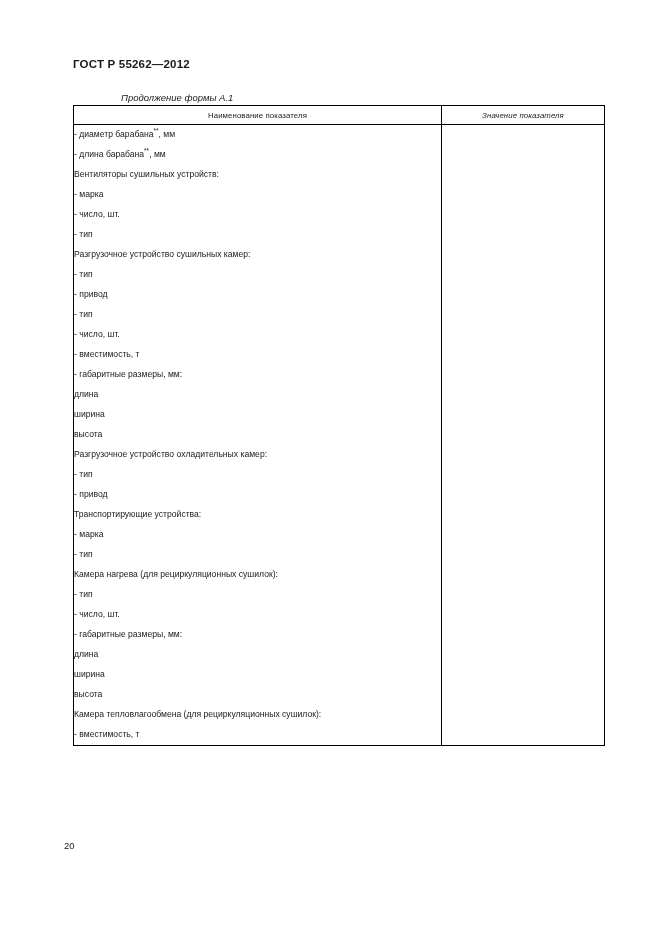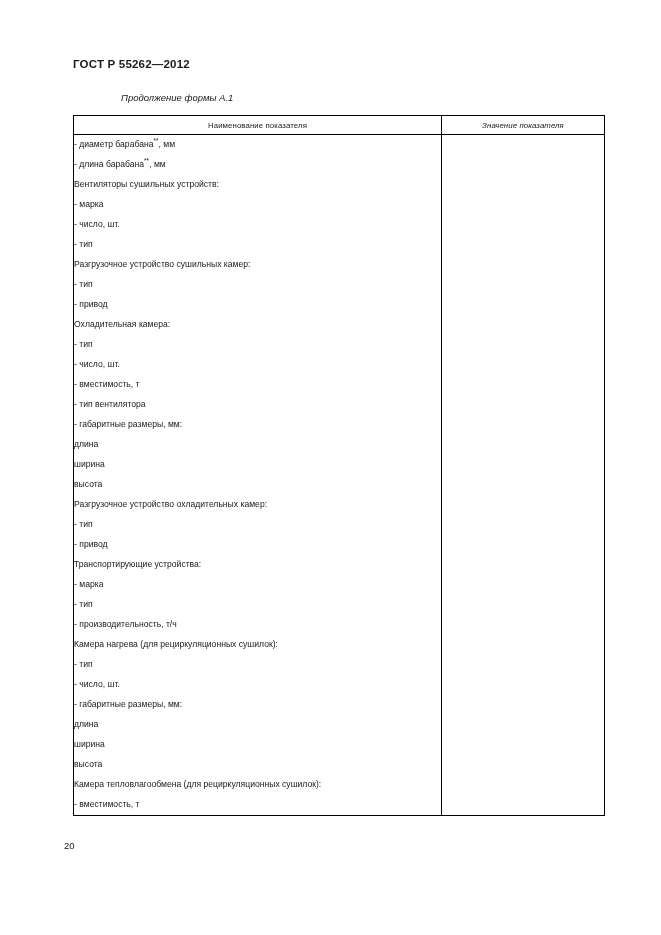--- a/index.html
+++ b/index.html
@@ -36,21 +36,21 @@
     left: 73px;
     top: 92px;
     font-size: 9.5px;
     font-style: italic;
     white-space: nowrap;
     margin-left: 48px;
   }
   .table-wrap {
     position: absolute;
     left: 73px;
-    top: 115px;
+    top: 105px;
     width: 529px;
   }
   table.spec {
     border-collapse: collapse;
     width: 529px;
     table-layout: fixed;
   }
   table.spec th,
   table.spec td {
     border: none;
@@ -154,40 +154,32 @@
           </tr>
           <tr>
             <td class="c-name lvl1"><span>- тип</span></td>
             <td class="c-val"></td>
           </tr>
           <tr>
             <td class="c-name lvl1"><span>- привод</span></td>
             <td class="c-val"></td>
           </tr>
           <tr>
-            <td class="c-name lvl0"><span>Охладительная камера:</span></td>
-            <td class="c-val"></td>
-          </tr>
-          <tr>
             <td class="c-name lvl1"><span>- тип</span></td>
             <td class="c-val"></td>
           </tr>
           <tr>
             <td class="c-name lvl1"><span>- число, шт.</span></td>
             <td class="c-val"></td>
           </tr>
           <tr>
             <td class="c-name lvl1"><span>- вместимость, т</span></td>
             <td class="c-val"></td>
           </tr>
           <tr>
-            <td class="c-name lvl1"><span>- тип вентилятора</span></td>
-            <td class="c-val"></td>
-          </tr>
-          <tr>
             <td class="c-name lvl1"><span>- габаритные размеры, мм:</span></td>
             <td class="c-val"></td>
           </tr>
           <tr>
             <td class="c-name lvl2"><span>длина</span></td>
             <td class="c-val"></td>
           </tr>
           <tr>
             <td class="c-name lvl2"><span>ширина</span></td>
             <td class="c-val"></td>
@@ -211,24 +203,20 @@
           <tr>
             <td class="c-name lvl0"><span>Транспортирующие устройства:</span></td>
             <td class="c-val"></td>
           </tr>
           <tr>
             <td class="c-name lvl1"><span>- марка</span></td>
             <td class="c-val"></td>
           </tr>
           <tr>
             <td class="c-name lvl1"><span>- тип</span></td>
-            <td class="c-val"></td>
-          </tr>
-          <tr>
-            <td class="c-name lvl1"><span>- производительность, т/ч</span></td>
             <td class="c-val"></td>
           </tr>
           <tr>
             <td class="c-name lvl0"><span>Камера нагрева (для рециркуляционных сушилок):</span></td>
             <td class="c-val"></td>
           </tr>
           <tr>
             <td class="c-name lvl1"><span>- тип</span></td>
             <td class="c-val"></td>
           </tr>

